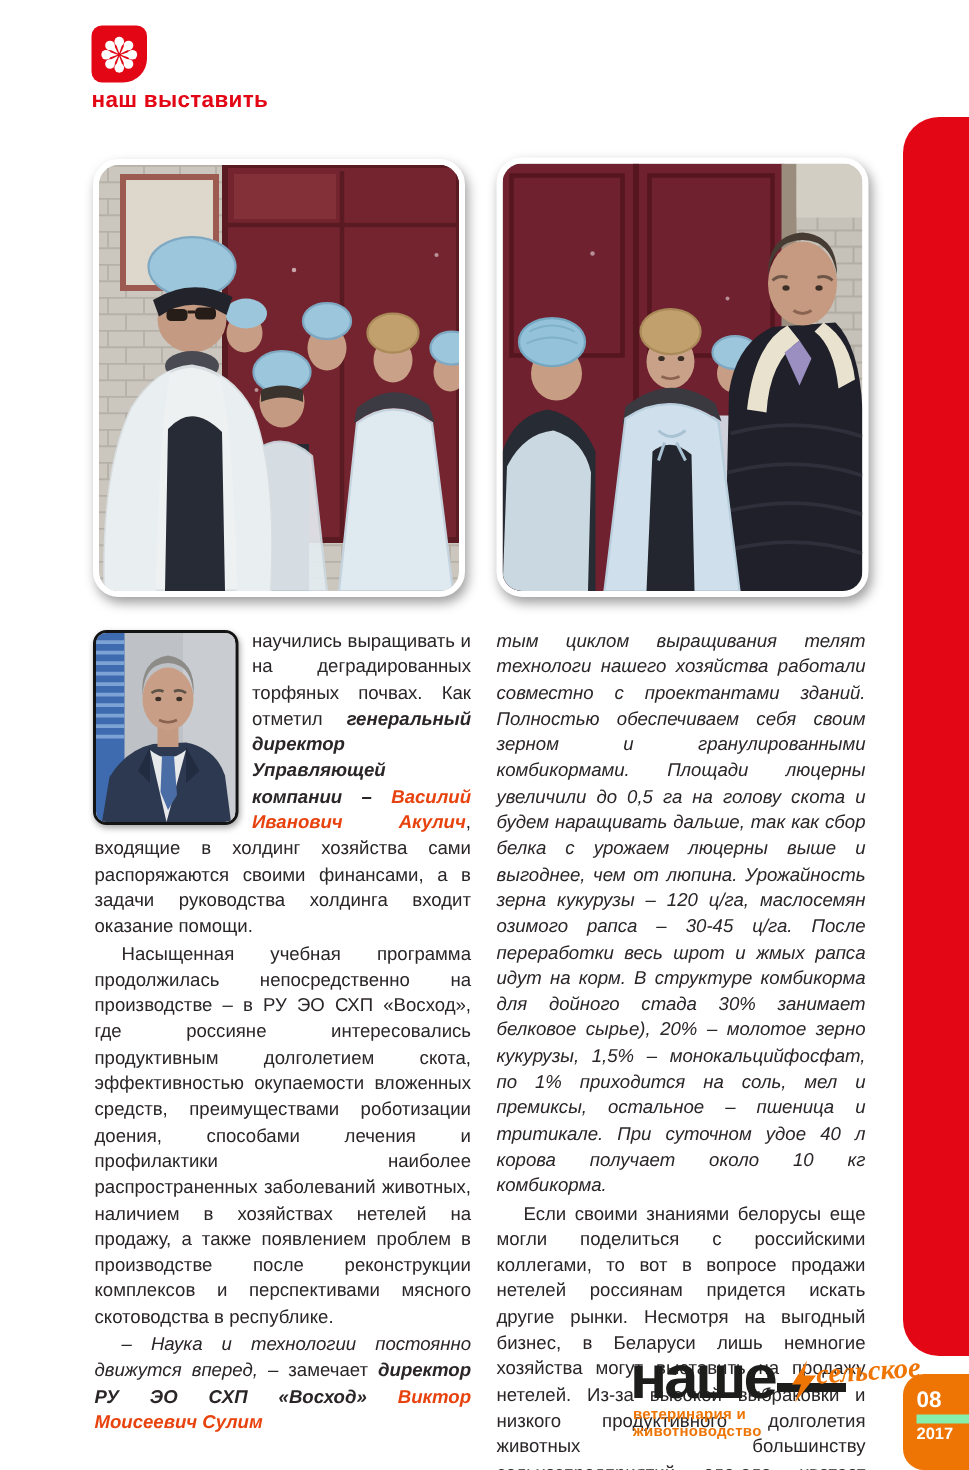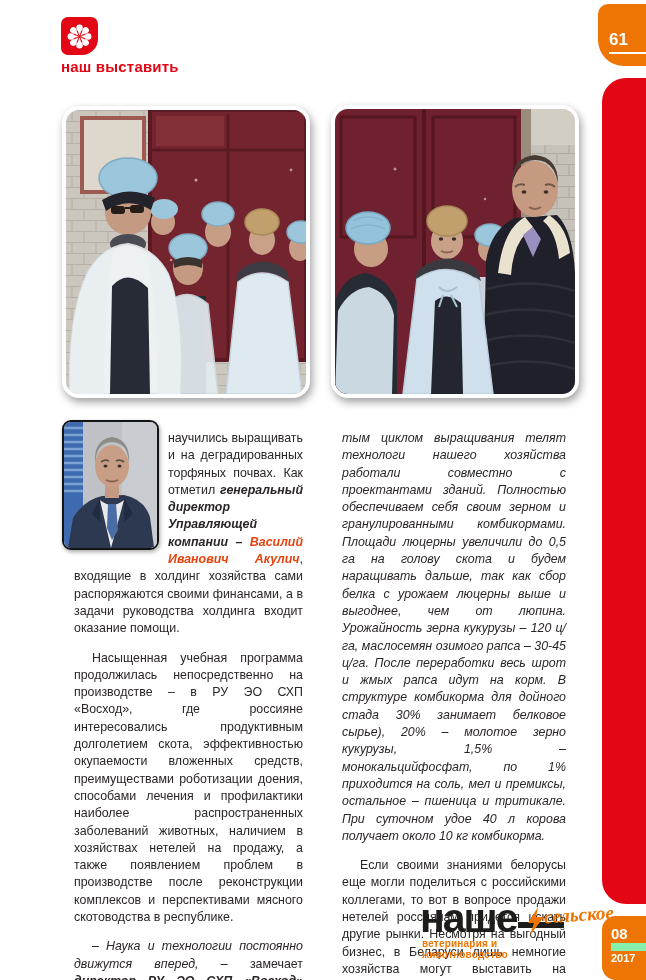--- a/index.html
+++ b/index.html
@@ -10,36 +10,36 @@
   .section-icon{position:absolute;left:61px;top:17px;width:37px;height:38px;background:#e30615;
                 border-radius:7px 7px 16px 7px;display:flex;align-items:center;justify-content:center;}
   .section-label{position:absolute;left:61px;top:58px;font-size:15px;font-weight:bold;color:#e30615;letter-spacing:.2px;}
 
   
   .rail-top{position:absolute;left:598px;top:4px;width:48px;height:62px;background:#ee7504;border-radius:10px 0 0 26px;}
   .rail-top .num{margin:26px 0 0 11px;padding-bottom:2px;border-bottom:2px solid #fff;
                  color:#fff;font-size:17px;font-weight:bold;}
   .rail-red{position:absolute;left:602px;top:78px;width:44px;height:826px;background:#e30615;border-radius:24px 0 0 24px;}
   .rail-bottom{position:absolute;left:602px;top:916px;width:44px;height:64px;background:#ee7504;border-radius:14px 0 0 14px;}
-  .rail-bottom .num{margin:9px 0 0 9px;padding-bottom:1px;border-bottom:8px solid #86efac;
+  .rail-bottom .num{margin:9px 0 0 9px;padding-bottom:1px;border-bottom:6px solid #86efac;
                     color:#fff;font-size:15px;font-weight:bold;}
   .rail-bottom .year{margin:1px 0 0 9px;color:#fff;font-size:11px;font-weight:bold;}
 
   
   .photo{position:absolute;background:#fff;border:4px solid #fff;border-radius:17px;
          box-shadow:2px 4px 8px rgba(0,0,0,.38);overflow:hidden;}
   .photo svg{display:block;}
   .photo-left{left:62px;top:106px;width:240px;height:284px;}
   .photo-right{left:331px;top:105px;width:240px;height:285px;}
 
   
   .col{position:absolute;top:418px;color:#2a2526;}
   .col-left{left:62px;width:253px;}
   .col-right{left:330px;width:248px;}
-  .col p{margin:12px;text-align:justify;font-size:12.4px;line-height:17.3px;}
+  .col p{margin:1px;text-align:justify;font-size:12.4px;line-height:17.3px;}
   .ind{text-indent:18px;}
   .it{font-style:italic;}
   .bi{font-weight:bold;font-style:italic;}
   .nm{color:#e8430e;font-weight:bold;font-style:italic;}
   .portrait{float:left;width:93px;height:126px;border:2px solid #141414;border-radius:9px;overflow:hidden;
             margin:2px 9px 3px 0;box-shadow:1px 2px 4px rgba(0,0,0,.35);background:#bec1c5;}
   .p-last{position:relative;}
 
   
   .mlogo{position:absolute;left:420px;top:903px;width:165px;color:#1d1d1b;}
@@ -90,23 +90,20 @@
           </g>
         <g transform="rotate(315 13 13)">
             <circle cx="13" cy="4.6" r="3.1"></circle>
             <path d="M13 12 L10.9 6 L15.1 6 Z"></path>
           </g>
       </g>
     </svg>
   </div>
   <div class="section-label">наш выставить</div>
 
-  <div class="rail-top">
-    <div class="num">61</div>
-  </div>
   <div class="rail-red"></div>
   <div class="rail-bottom">
     <div class="num">08</div>
     <div class="year">2017</div>
   </div>
 
   <div class="photo photo-left">
     <svg width="240" height="284" viewBox="0 0 240 284">
       <defs>
         <pattern id="brick1" width="24" height="22" patternUnits="userSpaceOnUse">

